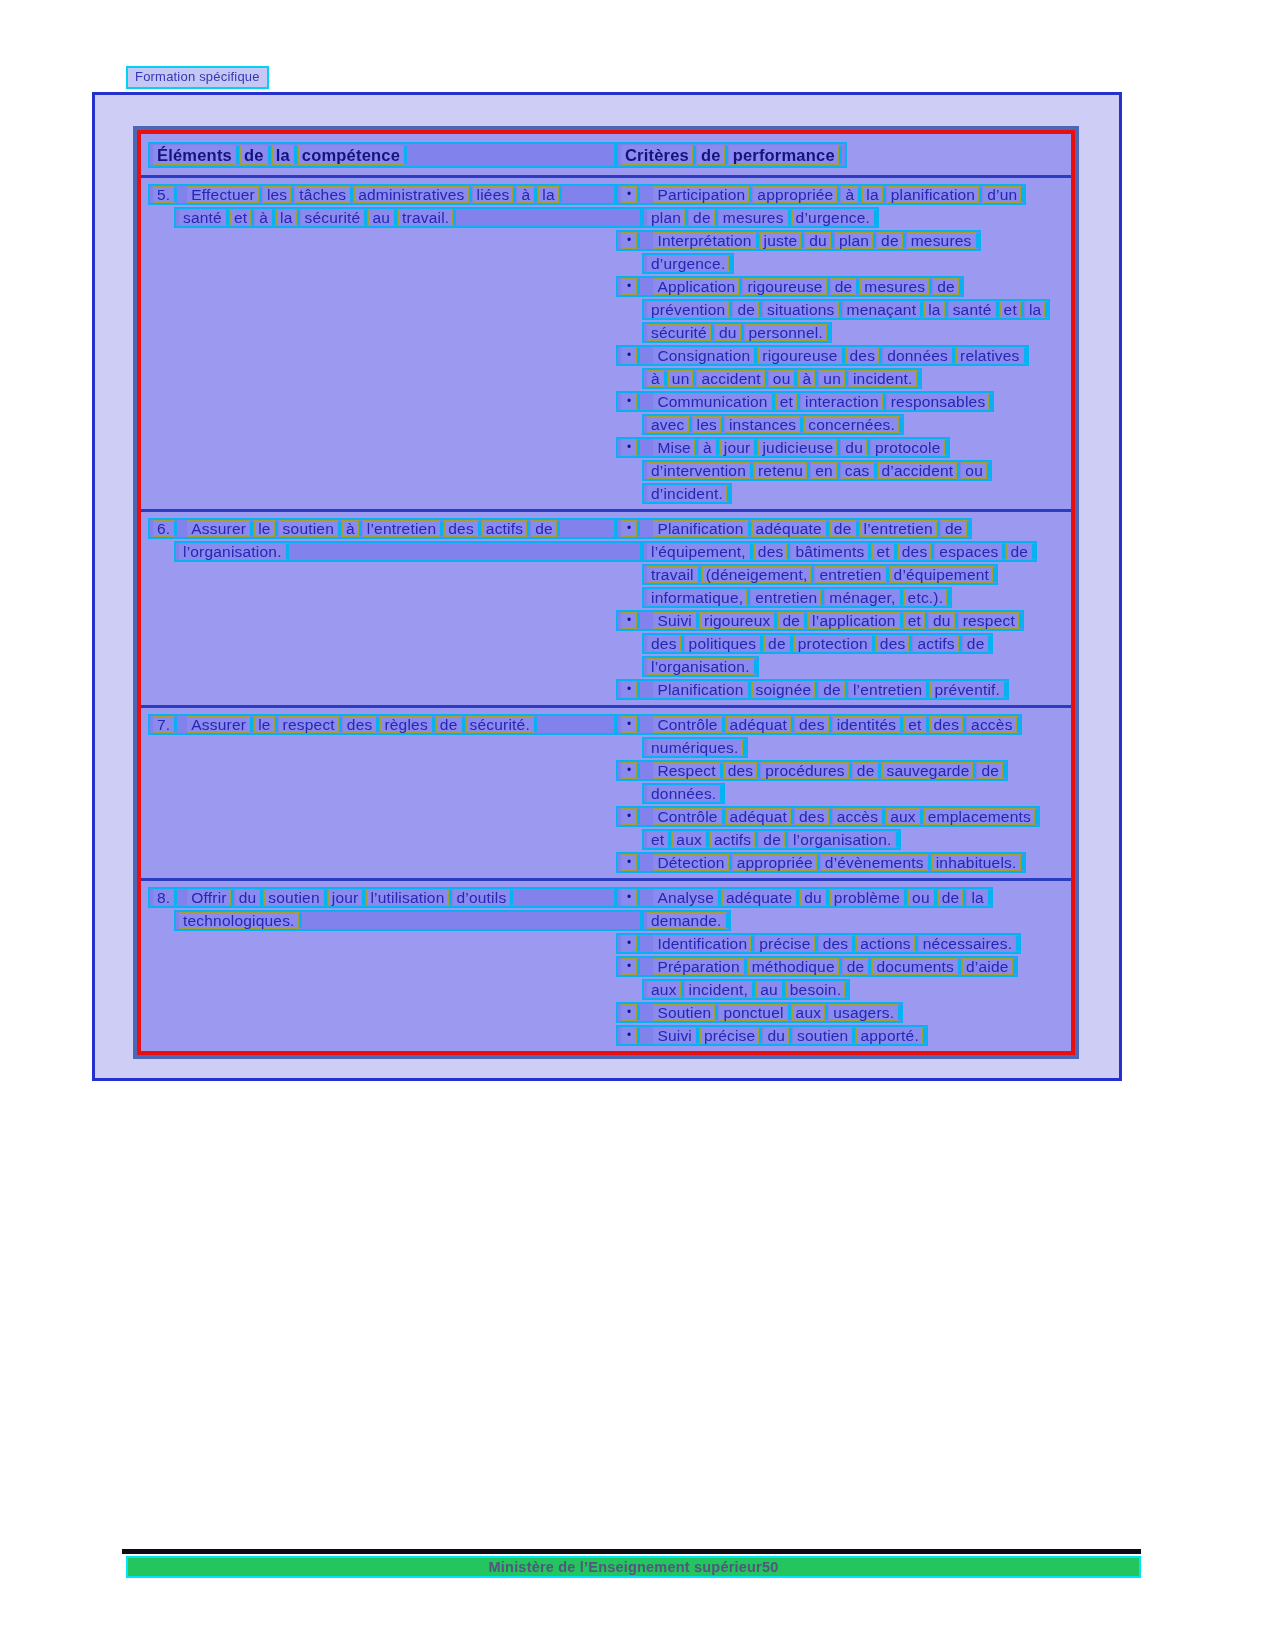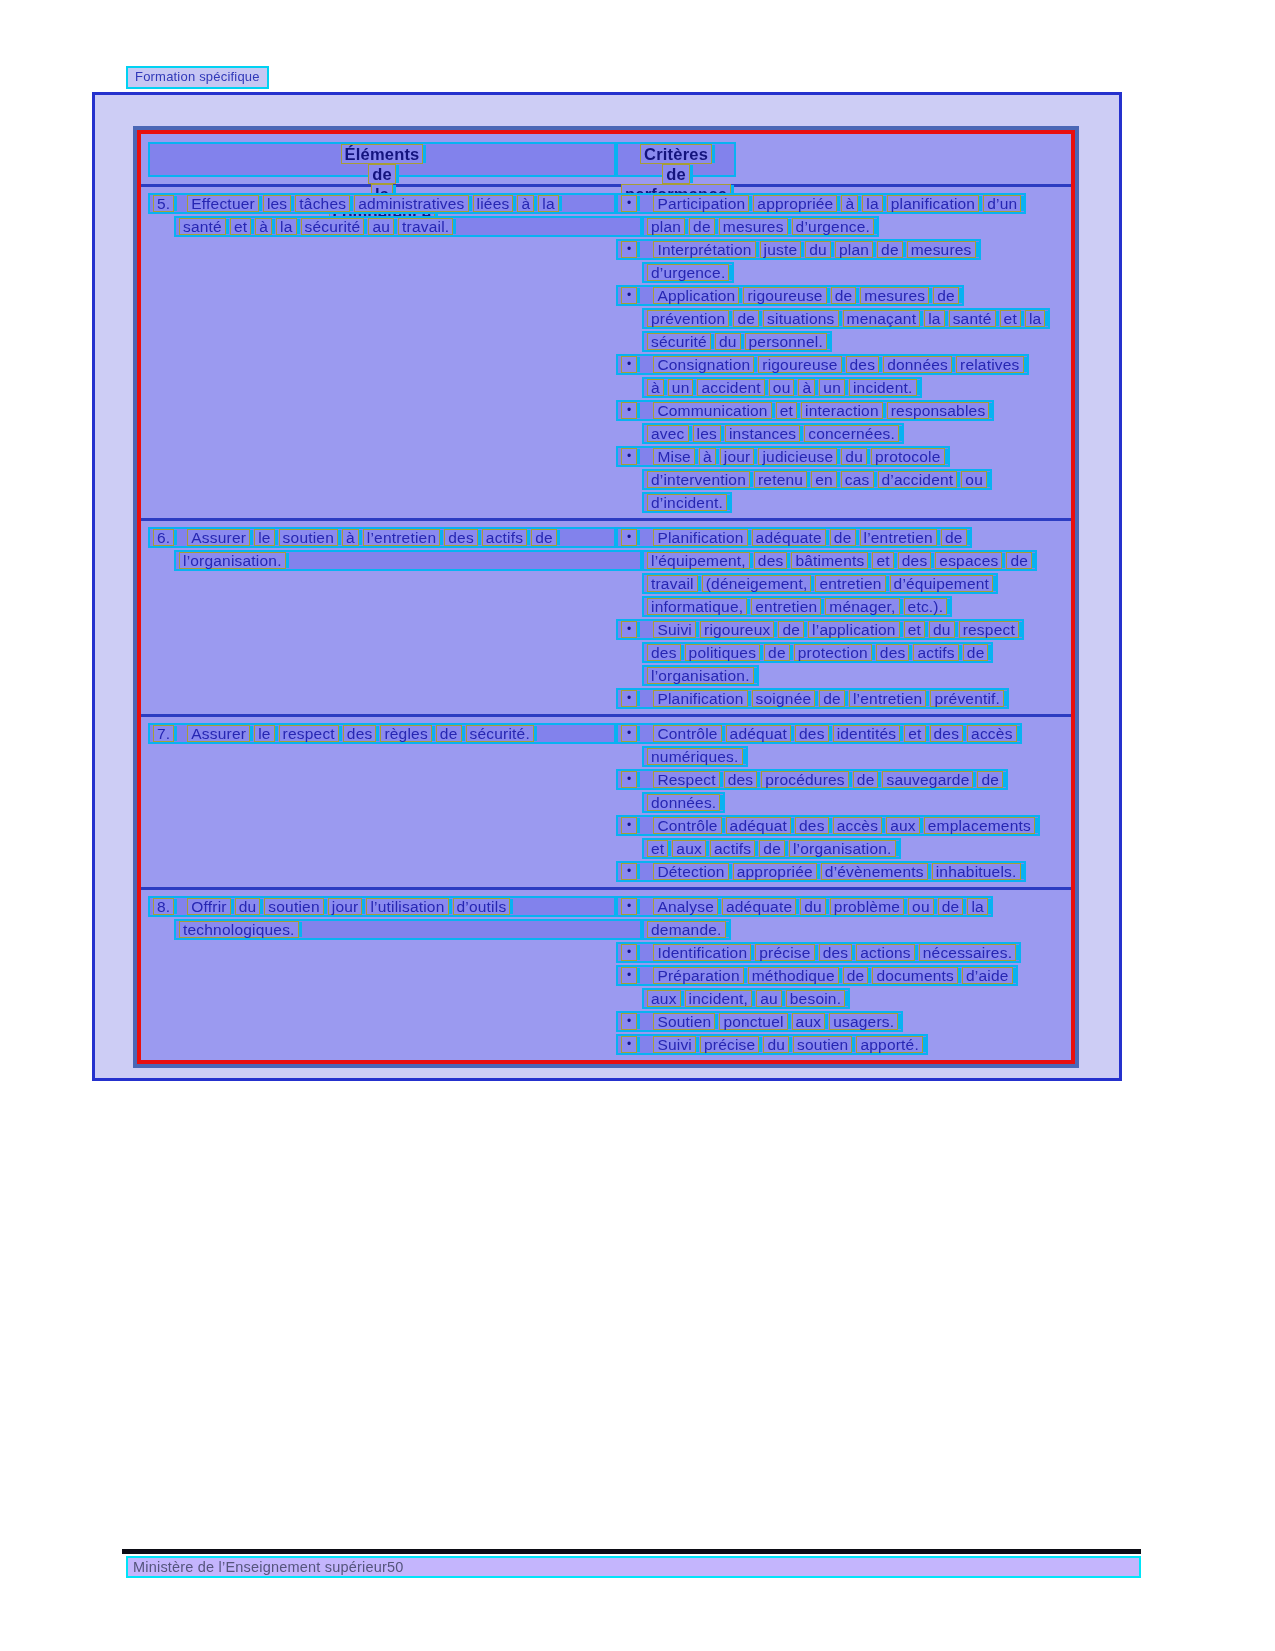--- a/index.html
+++ b/index.html
@@ -31,39 +31,39 @@
   .rows .row{display:grid;grid-template-columns:468px 1fr;padding:6px 6px 3px 7px;}
   .row + .row{border-top:3px solid #2c3cc2;}
   
   .ocr-line{
     display:flex;align-items:center;box-sizing:border-box;height:21px;
     border:2px solid #08b2f2;background:#8282ec;margin-bottom:2px;
     width:max-content;max-width:100%;padding:0 1px;white-space:nowrap;
   }
   .cell-left .ocr-line{width:100%;}
   .cont{margin-left:26px;}
-  .th-line{height:35px;flex-direction:column;}
+  .th-line{height:26px;}
   .th-line .ocr-word{font-weight:bold;font-size:16.5px;color:#14147e;height:18px;line-height:18px;}
   .ocr-word{
     display:inline-block;background:#8a8aef;border:1px solid #a79d36;
     padding:0 3px;margin:0 2px;font-size:15.5px;line-height:15px;height:15px;
     color:#2626b2;letter-spacing:.2px;white-space:pre;
     box-shadow:4px 0 0 -1px #08b2f2;
   }
   .bullet{font-size:12px;padding:0 5px;margin-right:14px;color:#15158c;}
   .num{margin-right:11px;}
   .fill{flex:1 1 auto;}
   .thinfill{flex:1;height:2px;background:#08b2f2;align-self:center;margin-left:3px;box-shadow:none;}
   
   .footer-line{position:absolute;left:122px;top:1549px;width:1019px;height:5px;background:#0c0c14;}
   .footer-band{
     position:absolute;left:126px;top:1556px;width:1015px;height:22px;box-sizing:border-box;
-    border:2px solid #00e4f8;background:#c4b5fd;
-    display:flex;justify-content:flex-start;align-items:center;
-    padding:0 5px;color:#55557d;font-size:14.5px;font-weight:normal;letter-spacing:.2px;
+    border:2px solid #00e4f8;background:#22c55e;
+    display:flex;justify-content:center;align-items:center;
+    padding:0 5px;color:#55557d;font-size:14.5px;font-weight:bold;letter-spacing:.2px;
   }
 </style>
 </head>
 <body>
 
 <div class="top-label">Formation spécifique</div>
 
 <div class="panel">
   <div class="doc-table">
     <div class="table-inner">

